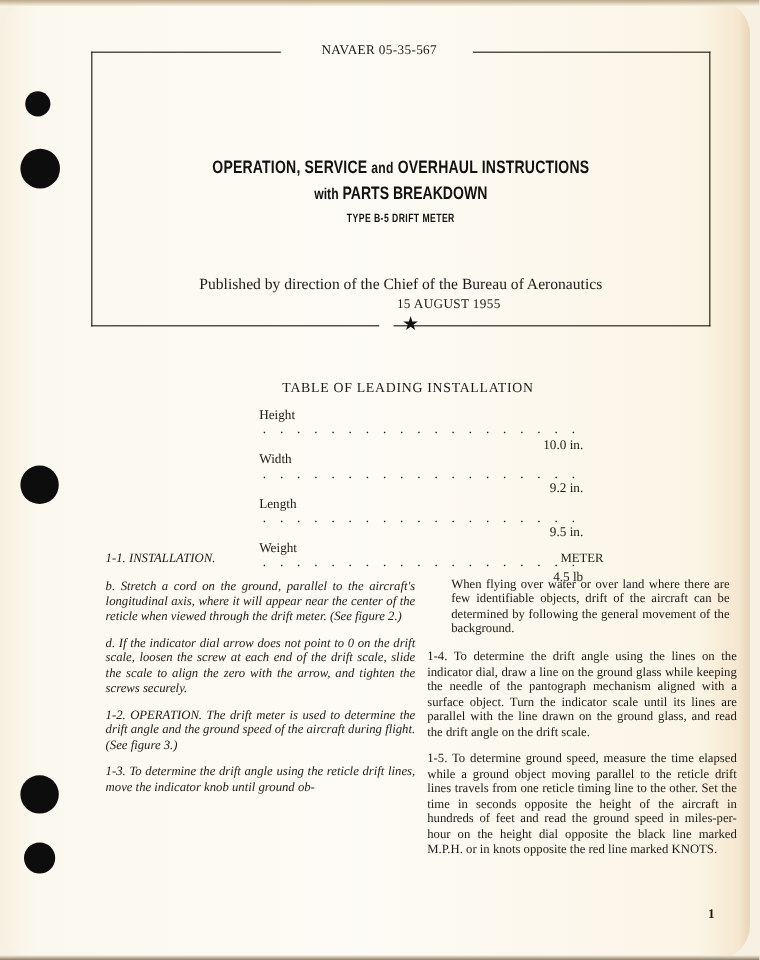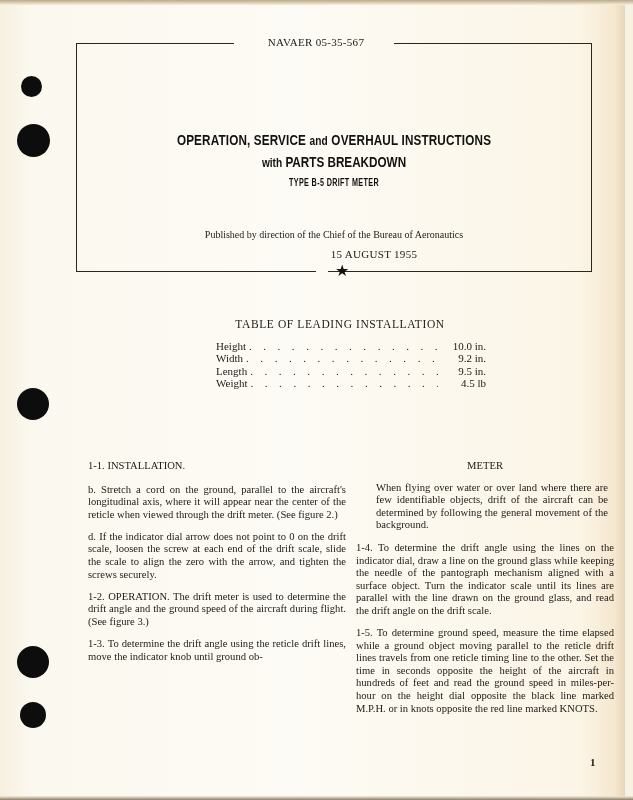--- a/index.html
+++ b/index.html
@@ -6,20 +6,21 @@
   body {
     width: 633px; height: 800px; overflow: hidden;
     background: #f7f1e3;
     position: relative;
     font-family: "Liberation Serif", "DejaVu Serif", serif;
     color: #1c1a18;
   }
   .page {
     position: absolute; left: 0; top: 0; width: 625px; height: 800px;
     background: linear-gradient(to right, #f6f0df 0px, #fbf8ef 30px, #fdfbf5 300px, #fbf5e6 580px, #f6e7cf 615px, #d9c7a9 633px);
+    border-radius: 29px;
   }
   .top-edge { position:absolute; left:0; top:0; width:633px; height:5px; background:linear-gradient(#bba98a,#f6f0df); }
   .bottom-edge { position:absolute; left:0; bottom:0; width:633px; height:4px; background:linear-gradient(#f6f0df,#8d7d66); }
   .hole { position:absolute; background:#0d0d0d; border-radius:50%; }
 
   .title-box {
     position:absolute; left:76px; top:43px; width:514px; height:229px;
     border:1.5px solid #2a2622; border-top:none; border-bottom:none;
   }
   .box-top { position:absolute; left:76px; top:43px; width:516px; height:0; }
@@ -37,34 +38,34 @@
   .title1, .title2, .title3 {
     position:absolute; left:76px; width:516px; text-align:center;
     font-family:"Liberation Sans Narrow","Liberation Sans","DejaVu Sans",sans-serif;
     font-weight:bold; color:#111; transform-origin:center;
   }
   .title1 { top:131px; font-size:15px; transform:scaleX(0.78); letter-spacing:0.2px; }
   .title1 .small, .title2 .small { font-size:13px; }
   .title2 { top:153px; font-size:15px; transform:scaleX(0.78); }
   .title3 { top:177px; font-size:10px; transform:scaleX(0.72); letter-spacing:0.5px; }
 
-  .published { position:absolute; left:76px; width:516px; top:229px; text-align:center; font-size:10px; }
+  .published { position:absolute; left:76px; width:516px; top:229px; text-align:center; font-size:13px; }
   .pub-date { position:absolute; left:76px; width:516px; top:248px; text-align:center; font-size:11px; letter-spacing:0.3px;padding-left:40px; }
 
   .lp-title { position:absolute; left:200px; width:280px; top:318px; text-align:center; font-size:11.5px; letter-spacing:0.6px; }
   .lp-table { position:absolute; left:216px; top:340px; width:270px; font-size:11px; line-height:12.3px; }
-  .lp-row { display:flex; white-space:nowrap; overflow:hidden; }
+  .lp-row { display:flex; white-space:nowrap; overflow:hidden;flex-direction:column; }
   .lp-row .lbl { flex:0 0 auto; }
   .lp-row .dots { flex:1 1 auto; overflow:hidden; letter-spacing:4.4px; padding-left:3px; }
   .lp-row .val { flex:0 0 auto; text-align:right; min-width:48px; }
 
   .section-head { position:absolute; left:130px; width:400px; top:423px; text-align:center; font-size:11px; letter-spacing:0.3px; word-spacing:2px; }
 
   .col { position:absolute; top:460px; width:258px; font-size:10.6px; line-height:12.6px; text-align:justify; }
-  .col-left { left:88px; }
+  .col-left { left:88px;font-style:italic; }
   .col-right { left:356px; top:458px; }
   .col p { margin:0 0 9.5px 0; }
   .col .heading { margin-bottom:11px; }
   .col .note-title { text-align:center; margin:2px 0 9px 0; }
   .col .note-body { margin:0 6px 10px 20px; }
 
   .page-number { position:absolute; left:590px; top:756px; font-size:11px; font-weight:bold; }
 </style>
 </head>
 <body>

